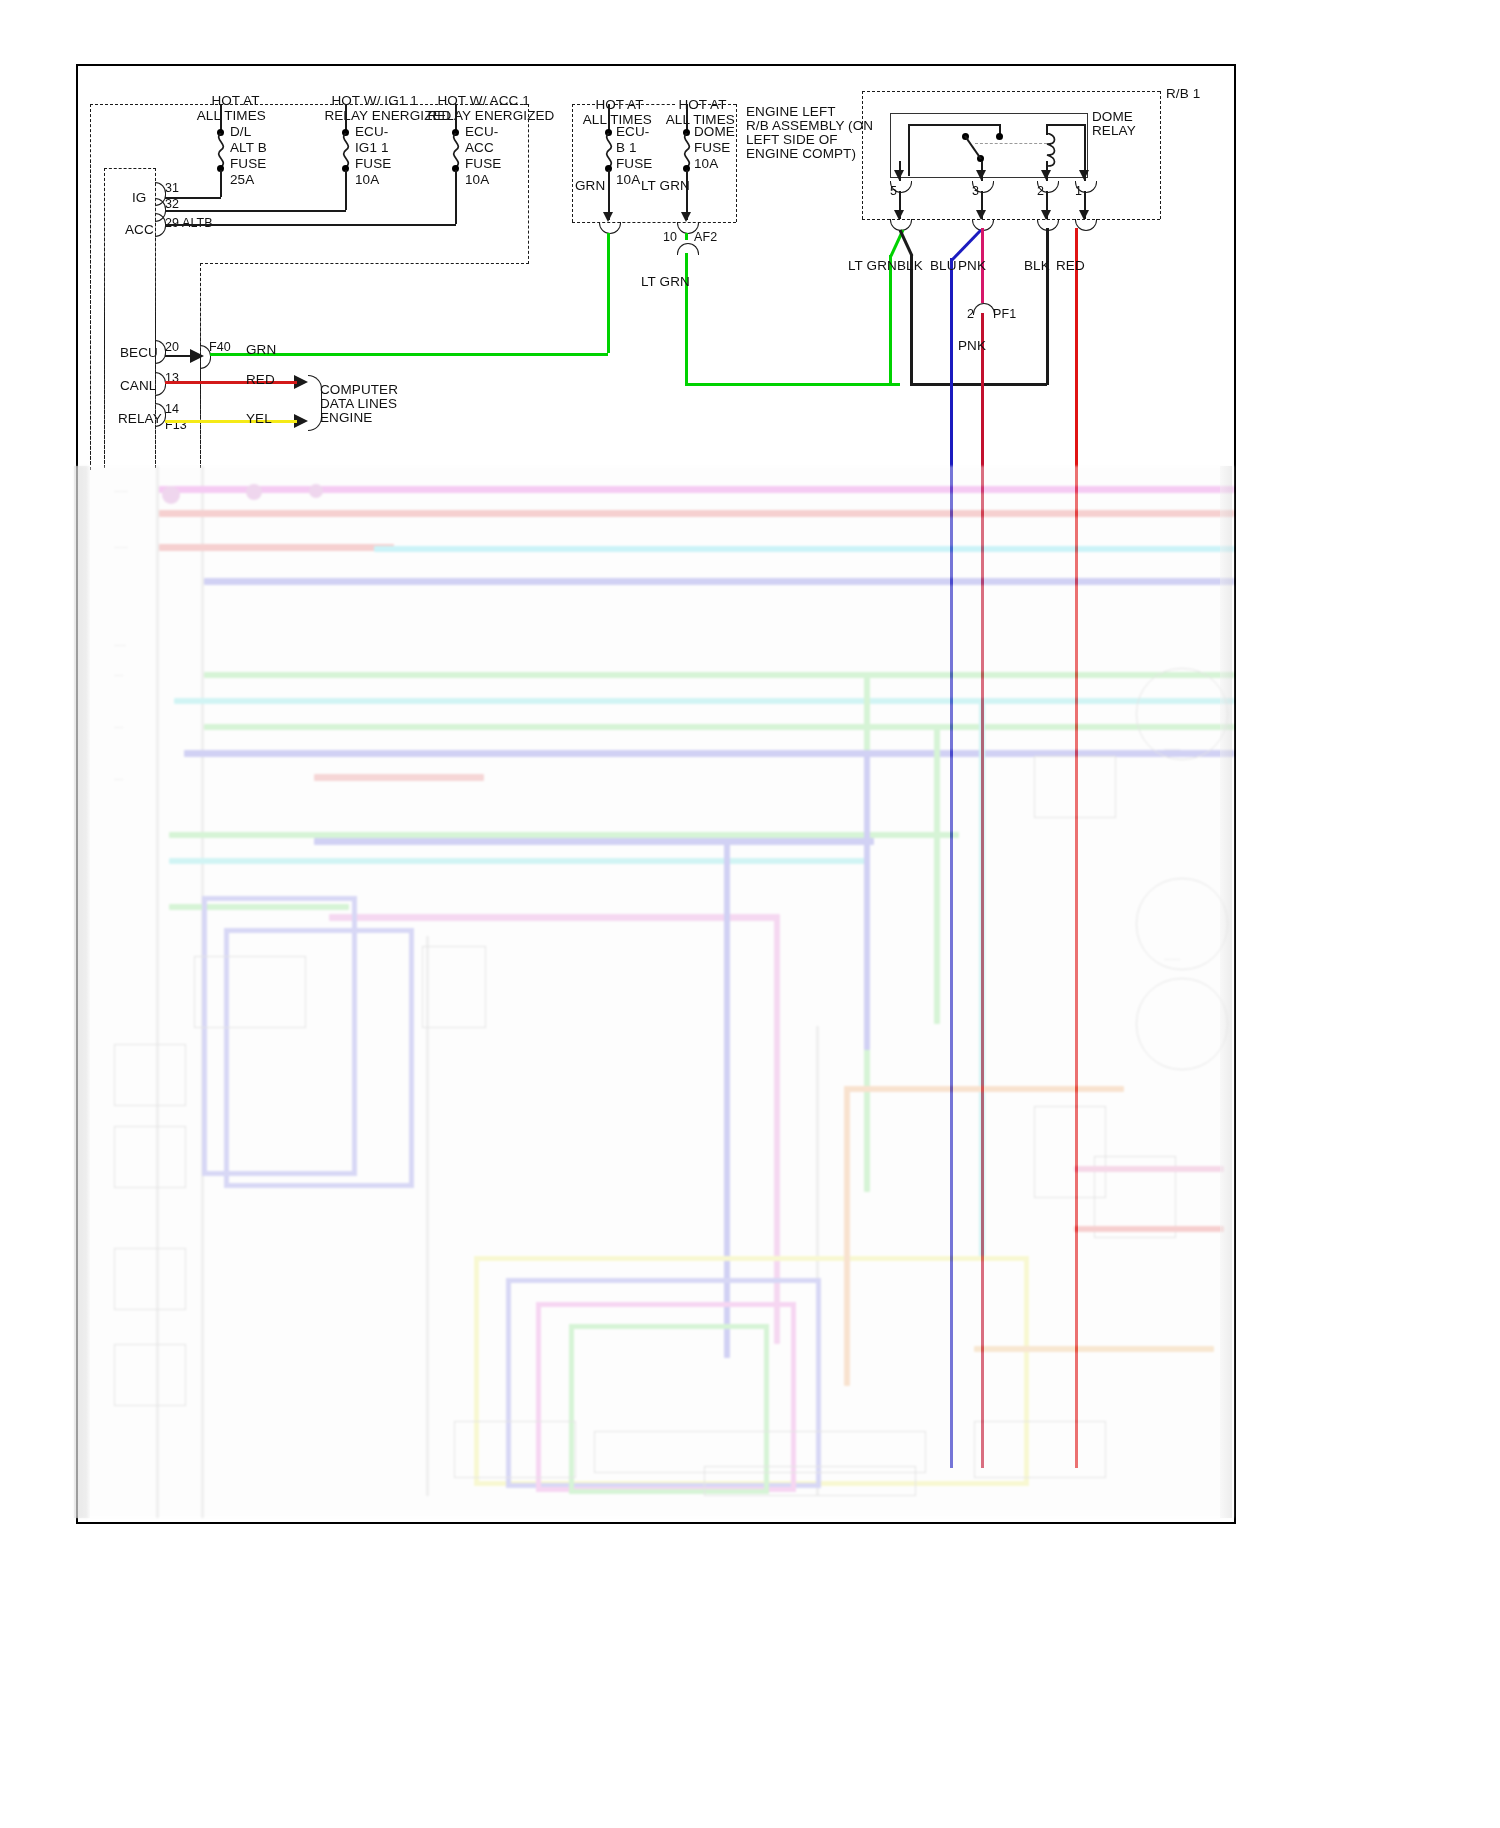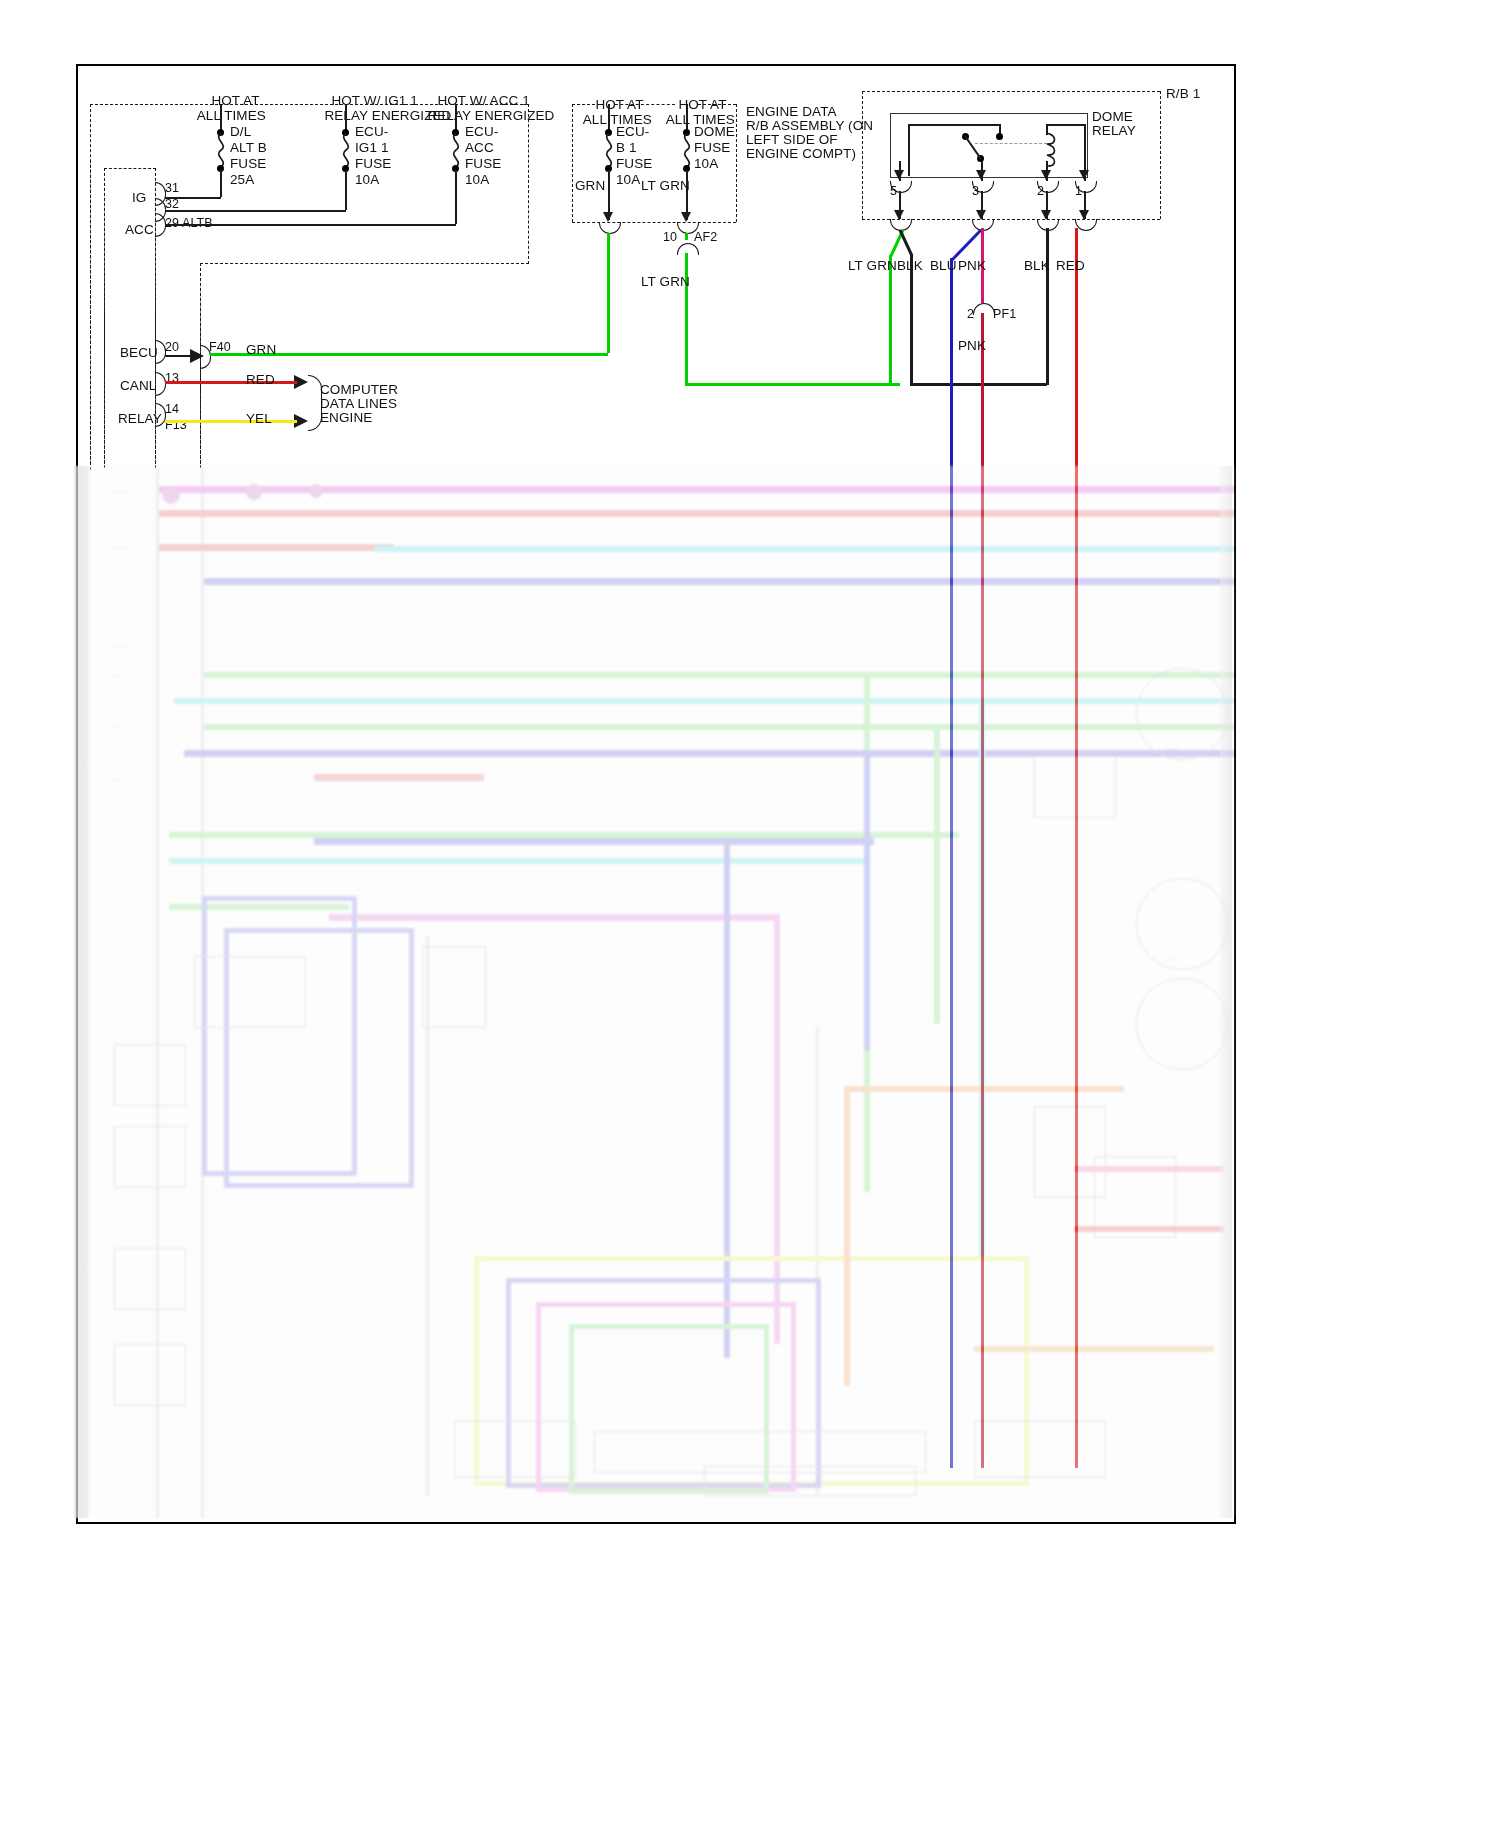--- a/index.html
+++ b/index.html
@@ -202,21 +202,21 @@
       </svg>
   </div>
   <div class="dot" style="left:659px;top:165px;"></div>
   <div class="vline" style="left:662px;top:170px;height:50px;"></div>
   <div class="arrD" style="left:657px;top:212px;"></div>
   <div class="cupD" style="left:653px;top:222px;"></div>
   <div class="txt" style="left:670px;top:124px;"><span>DOME</span></div>
   <div class="txt" style="left:670px;top:140px;"><span>FUSE</span></div>
   <div class="txt" style="left:670px;top:156px;"><span>10A</span></div>
 
-  <div class="txt" style="left:722px;top:104px;"><span>ENGINE DATA</span></div>
+  <div class="txt" style="left:722px;top:104px;"><span>ENGINE LEFT</span></div>
   <div class="txt" style="left:722px;top:118px;"><span>R/B ASSEMBLY (ON</span></div>
   <div class="txt" style="left:722px;top:132px;"><span>LEFT SIDE OF</span></div>
   <div class="txt" style="left:722px;top:146px;"><span>ENGINE COMPT)</span></div>
 
   <div class="dash-h" style="left:838px;top:91px;width:298px;"></div>
   <div class="dash-v" style="left:838px;top:91px;height:128px;"></div>
   <div class="dash-v" style="left:1136px;top:91px;height:128px;"></div>
   <div class="dash-h" style="left:838px;top:219px;width:298px;"></div>
   <div class="txt" style="left:1142px;top:86px;"><span>R/B 1</span></div>
 

